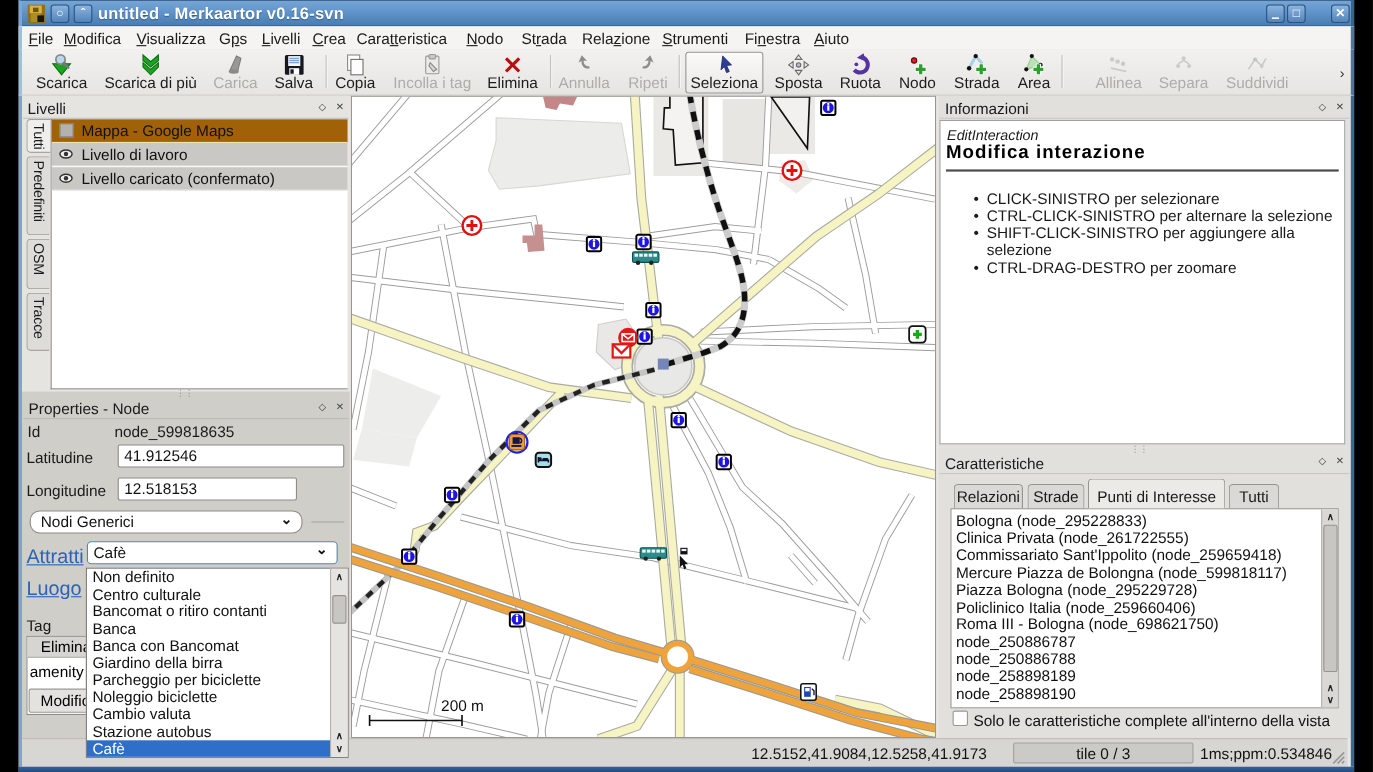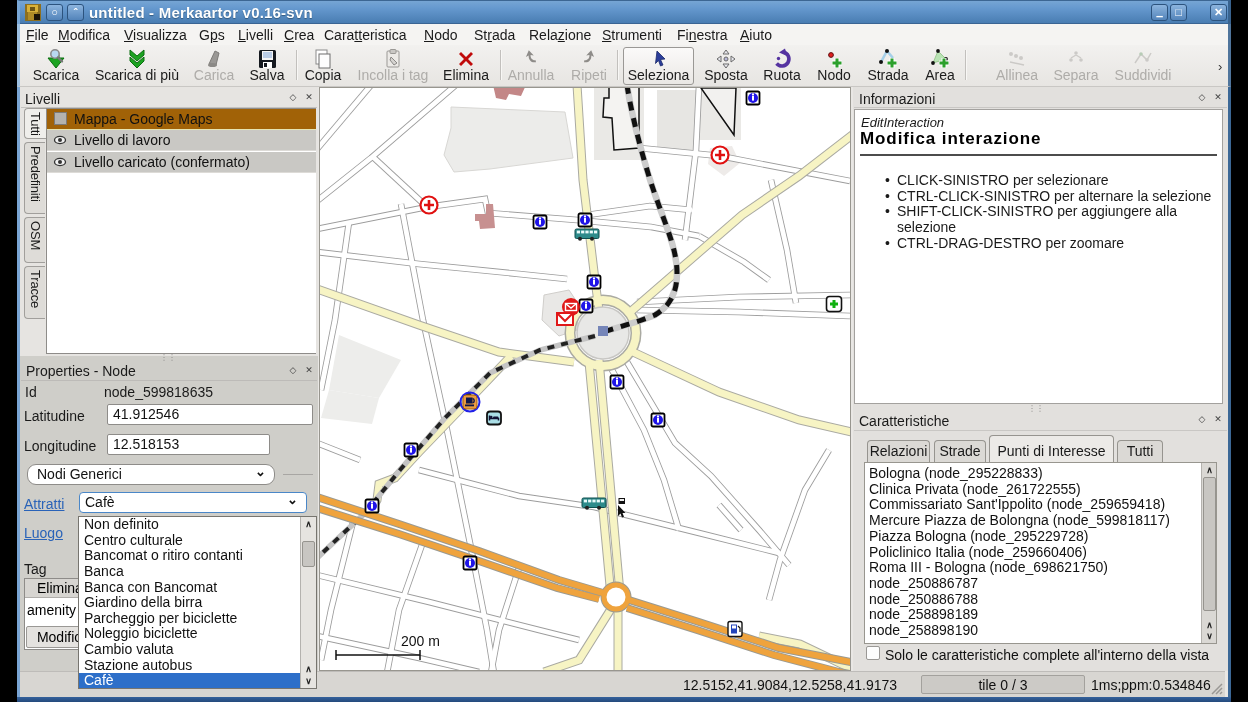--- a/index.html
+++ b/index.html
@@ -35,21 +35,21 @@
   .ticon { position:absolute; top:1px; left:50%; transform:translateX(-50%); width:22px; height:22px; }
   .tsep { position:absolute; top:5px; width:1px; height:30px; background:#c2c0bd;
     box-shadow:1px 0 0 #f8f7f5; }
   
   .dtitle { position:absolute; font-size:14px; color:#1a1a1a; }
   .dbtn { position:absolute; width:8px; height:8px; font-size:9px; line-height:8px;
     color:#444; text-align:center; }
   
   .inp { position:absolute; background:#fff; border:1px solid #8e8c89; border-radius:2px;
     font-size:14px; color:#111; padding-left:5px; }
-  .link { color:#2a63b8; text-decoration:underline; font-size:14px; position:absolute; }
+  .link { color:#2a63b8; text-decoration:underline; font-size:18px; position:absolute; }
   .vtab { left:2px; width:21px; background:#dedcd8; border:1px solid #a19f9c;
     border-right:none; border-radius:4px 0 0 4px; }
   .vtab.sel { background:#efeeeb; width:22px; }
   .vtab span { position:absolute; left:3px; top:3px; font-size:13px; letter-spacing:-0.2px; color:#1a1a1a;
     writing-mode:vertical-rl; white-space:nowrap; }
   .lrow { position:absolute; left:0; width:100%; height:21px; font-size:14px; color:#111; }
   .eye { position:absolute; left:6px; top:5px; width:14px; height:10px; }
   .bli { position:relative; padding-left:12px; }
   .bli::before { content:"\2022"; position:absolute; left:0; top:0; }
   .tab { position:absolute; height:22px; background:#dbd9d5; border:1px solid #96948f;

